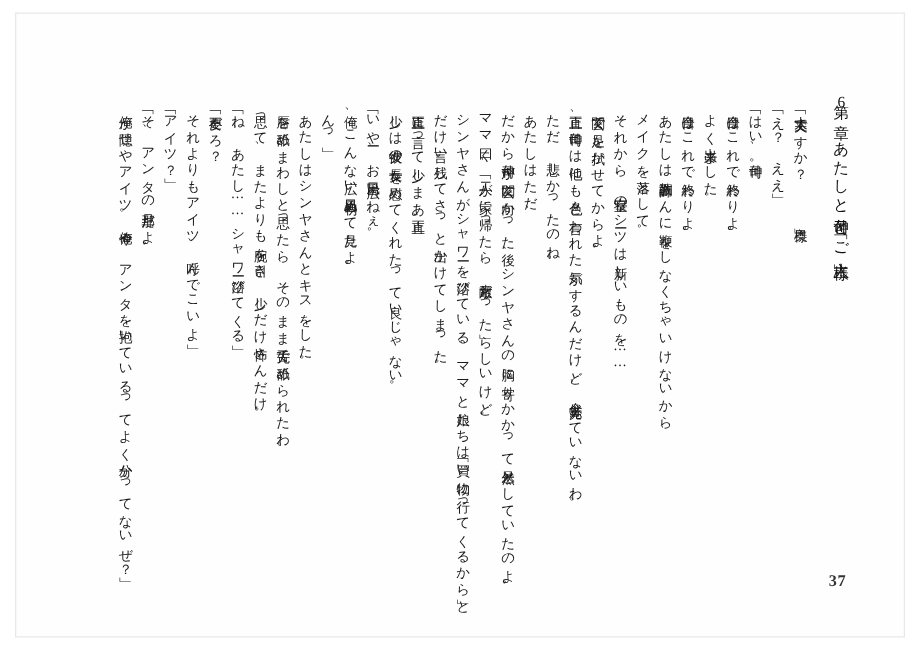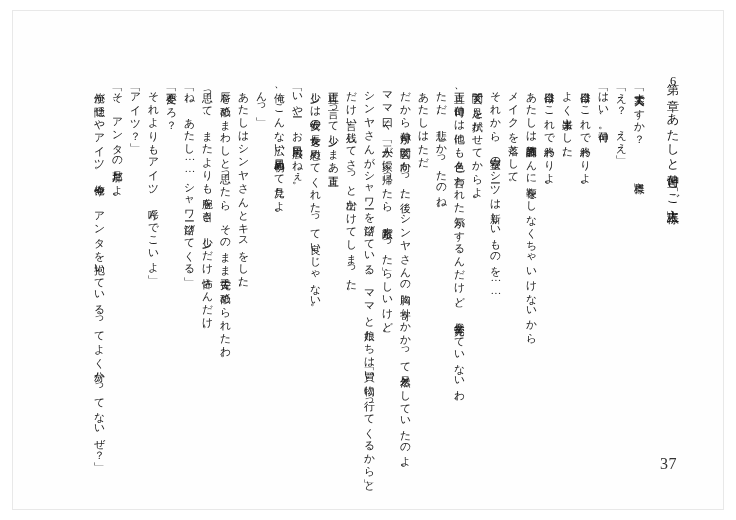--- a/index.html
+++ b/index.html
@@ -63,23 +63,24 @@
     margin-left: 6.6px;
     white-space: nowrap;
   }
   .line.indent {
     padding-top: 11px;
   }
   .page-number {
     position: absolute;
     right: 46px;
     bottom: 36px;
-    font-size: 16px;
+    font-size: 13px;
     color: #333333;
     letter-spacing: 0.5px;
+    font-weight: bold;
   }
 </style>
 </head>
 <body>
 
 <div id="page">
   <div class="sheet">
 
     <div class="chapter">第6章　あたしと伸司と「ご主人様」</div>
 

